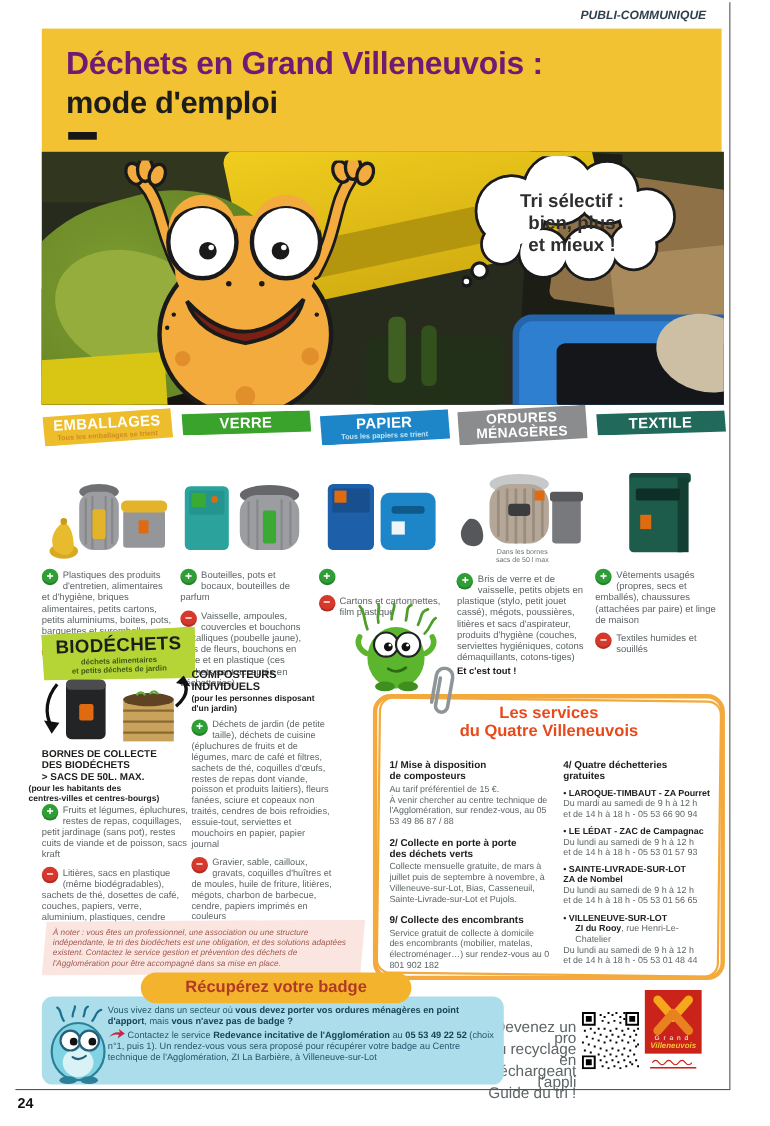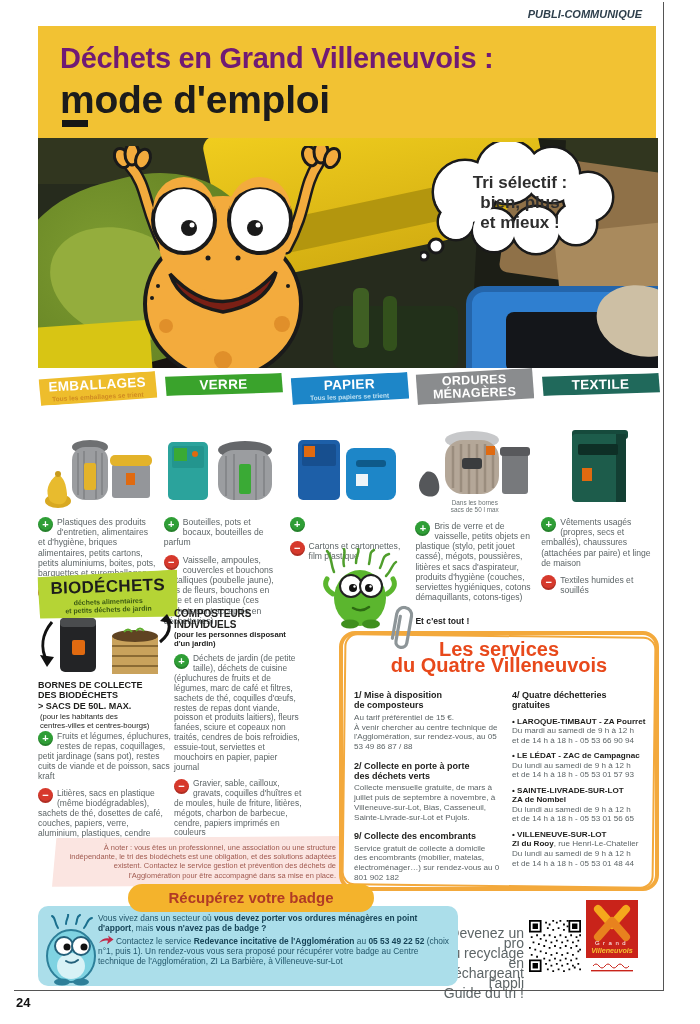--- a/index.html
+++ b/index.html
@@ -4,21 +4,21 @@
 <style>
   html,body{margin:0;padding:0;background:#fff;}
   .page{position:relative;width:700px;height:1024px;background:#fff;overflow:hidden;
         font-family:"Liberation Sans",sans-serif;-webkit-font-smoothing:antialiased;}
   .pre{white-space:pre-line;}
 
   
   .kicker{position:absolute;top:8px;right:58px;font-size:11px;font-weight:bold;font-style:italic;color:#2e3f4c;}
   .header{position:absolute;left:38px;top:26px;width:618px;height:112px;background:#f2c233;}
   .h-t1{position:absolute;left:22px;top:16px;font-size:29px;font-weight:600;color:#701a75;letter-spacing:-.3px;}
-  .h-t2{position:absolute;left:22px;top:52px;font-size:39px;font-weight:800;color:#1c1c1c;letter-spacing:-.3px;}
+  .h-t2{position:absolute;left:22px;top:52px;font-size:28px;font-weight:800;color:#1c1c1c;letter-spacing:-.3px;}
   .h-dash{position:absolute;left:24px;top:94px;width:26px;height:7px;background:#161616;}
 
   
   .photo{position:absolute;left:38px;top:138px;width:620px;height:230px;background:#262b1d;overflow:hidden;}
   .photo div{position:absolute;}
   .pb-pot{left:-30px;top:110px;width:230px;height:170px;background:#171310;border-radius:40% 60% 50% 50%;}
   .pb-topstrip{left:0;top:0;width:620px;height:46px;background:#31361f;}
   .pb-yellow{left:175px;top:-35px;width:330px;height:150px;background:linear-gradient(180deg,#f0cd1e,#d4af12);transform:rotate(-12deg);border-radius:12px;}
   .pb-yellow2{left:205px;top:62px;width:265px;height:34px;background:#b3960e;transform:rotate(-12deg);}
   .pb-darkgap{left:438px;top:0;width:84px;height:230px;background:#1c1e16;transform:rotate(3deg);}
@@ -52,61 +52,61 @@
   .t-om .tape-title{font-size:12.5px;line-height:13px;}
   .t-textile{background:#20695b;transform:rotate(-1deg);}
   .binart{height:92px;display:flex;align-items:flex-end;justify-content:center;}
   .bin-note{font-size:6.4px;color:#6a7274;text-align:center;line-height:7.4px;margin-top:1px;}
   .item{margin-top:7px;font-size:8.6px;line-height:10.2px;color:#5d6567;}
   .item::after{content:"";display:block;clear:both;}
   .pm{float:left;width:15px;height:15px;border-radius:50%;color:#fff;font-weight:800;font-size:11px;line-height:15px;
       text-align:center;margin:0 4px 2px 0;box-shadow:inset 0 -2px 0 rgba(0,0,0,.18);}
   .plus{background:#2f9e36;}
   .minus{background:#d6392c;}
-  .bold-line{display:block;font-weight:800;color:#1c1c1c;margin-top:14px;}
+  .bold-line{display:block;font-weight:800;color:#1c1c1c;margin-top:3px;}
 
   
   .bio-banner{position:absolute;left:38px;top:572px;width:136px;background:#b5d435;text-align:center;
               padding:5px 2px 4px;transform:rotate(-2deg);clip-path:polygon(0 6%,100% 0,99% 100%,1% 94%);}
   .bio-title{font-size:17px;font-weight:800;color:#1d1d1b;letter-spacing:.3px;}
   .bio-sub{font-size:7px;font-weight:700;color:#3c5a14;line-height:8.4px;margin-top:1px;}
   .bio-art{position:absolute;left:36px;top:614px;width:140px;height:62px;}
   .bio-h1{position:absolute;left:38px;top:680px;width:138px;font-size:9px;font-weight:800;color:#1d1d1b;line-height:10.4px;}
-  .bio-h2{position:absolute;left:40px;top:712px;width:138px;font-size:7.7px;font-weight:400;color:#1d1d1b;line-height:9px;}
+  .bio-h2{position:absolute;left:26px;top:712px;width:138px;font-size:7.7px;font-weight:700;color:#1d1d1b;line-height:9px;}
   .bio-lists{position:absolute;left:38px;top:724px;width:134px;}
   .bio-lists .item{font-size:8.5px;line-height:10px;}
 
   .comp{position:absolute;left:174px;top:608px;width:128px;}
   .comp-h1{font-size:10px;font-weight:700;color:#1d1d1b;letter-spacing:-.1px;}
   .comp-h2{font-size:7.7px;font-weight:800;color:#1d1d1b;line-height:9px;}
   .comp .item{font-size:8.4px;line-height:9.9px;margin-top:6px;}
 
-  .note{position:absolute;left:52px;top:836px;width:274px;background:#fbe5e1;color:#a05a50;
-        font-size:7.5px;line-height:9.2px;text-align:right;padding:7px 10px;
+  .note{position:absolute;left:38px;top:836px;width:274px;background:#fbe5e1;color:#a05a50;font-style:italic;
+        font-size:7.5px;line-height:9.2px;text-align:left;padding:7px 10px;
         clip-path:polygon(1.5% 4%,100% 0,98.5% 96%,0 100%);}
 
   
   .monster-green{position:absolute;left:322px;top:548px;width:76px;height:82px;z-index:1;}
   .monster-blue{position:absolute;left:2px;top:8px;width:62px;height:72px;}
 
   
   .services{position:absolute;left:336px;top:628px;width:326px;height:266px;z-index:2;}
   .sbord{position:absolute;left:0;top:0;width:326px;height:266px;}
   .clip{position:absolute;left:54px;top:-22px;width:26px;height:48px;transform:rotate(10deg);}
-  .s-title{position:relative;text-align:center;margin-top:13px;color:#e8491b;font-weight:800;font-size:20px;line-height:16px;}
+  .s-title{position:relative;text-align:center;margin-top:13px;color:#e8491b;font-weight:800;font-size:15px;line-height:16px;}
   .s-cols{position:relative;display:flex;padding:8px 16px 0 18px;gap:12px;}
   .s-left{width:146px;}
   .s-right{flex:1;}
   .s-h{font-size:9px;font-weight:800;color:#1d1d1b;line-height:10.4px;margin-top:9px;}
   .s-b{font-size:8.1px;color:#5d6567;line-height:9.7px;margin-top:2px;}
   .d-entry{margin-top:6px;}
   .d-name{font-size:8.1px;font-weight:800;color:#1d1d1b;line-height:9.4px;}
   .d-hours{font-size:8.1px;color:#5d6567;line-height:9.6px;}
   .d-addr .ab{font-weight:800;color:#1d1d1b;}
-  .d-addr{font-size:8.1px;color:#5d6567;line-height:9.6px;}
+  .d-addr{font-size:8.1px;color:#5d6567;line-height:9.6px;margin-left:11px;}
 
   
   .badge-tab{position:absolute;left:128px;top:884px;width:246px;height:28px;background:#f4b32c;border-radius:16px;
              text-align:center;font-size:15px;font-weight:800;color:#b03a26;line-height:28px;z-index:3;}
   .bluebox{position:absolute;left:38px;top:906px;width:420px;height:80px;background:#abdeea;border-radius:10px;z-index:2;}
   .bb-text{position:absolute;left:60px;top:7px;width:352px;font-size:8.4px;line-height:10px;color:#23576b;}
   .bb-text .b{font-weight:800;color:#174457;}
   .bb-p2{margin-top:2px;}
   .bb-arrow{display:inline-block;vertical-align:-1px;margin-right:2px;}
 

